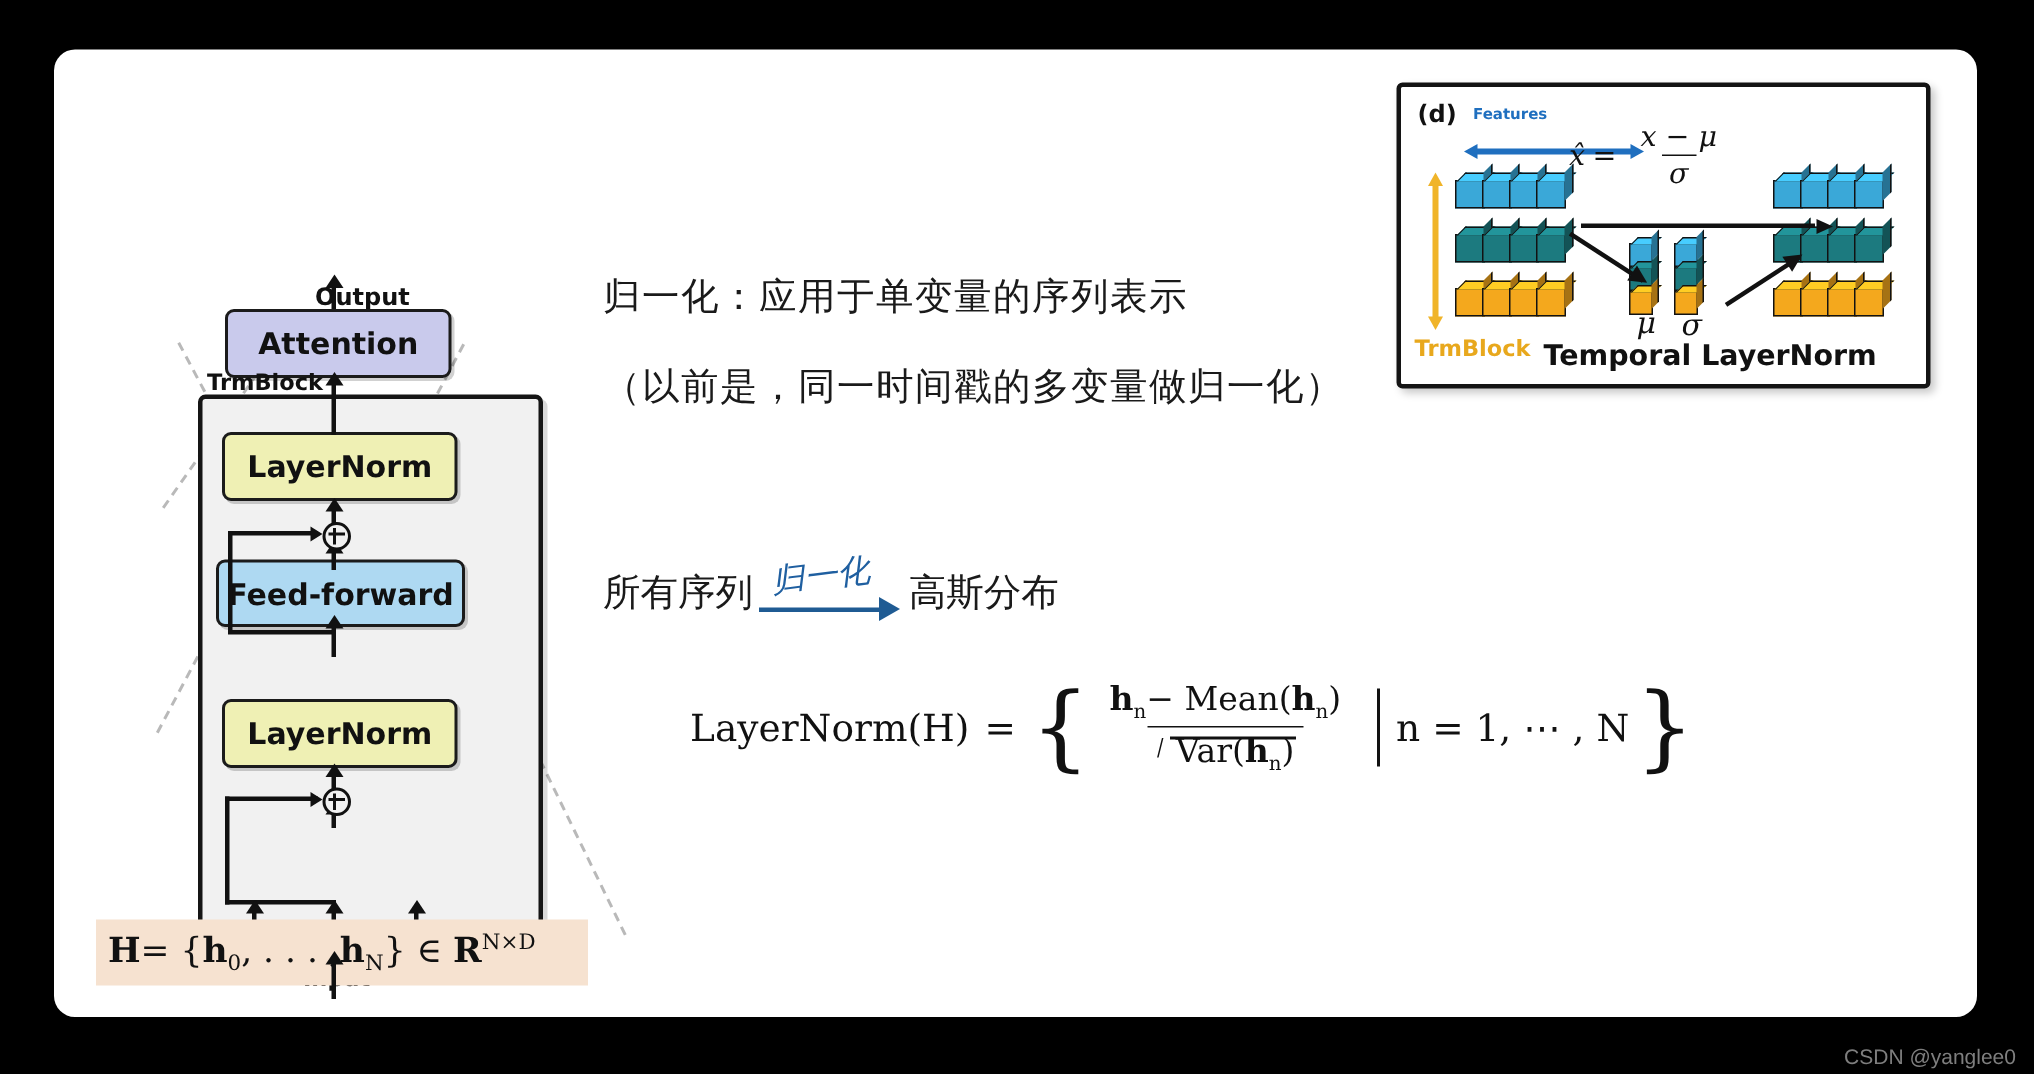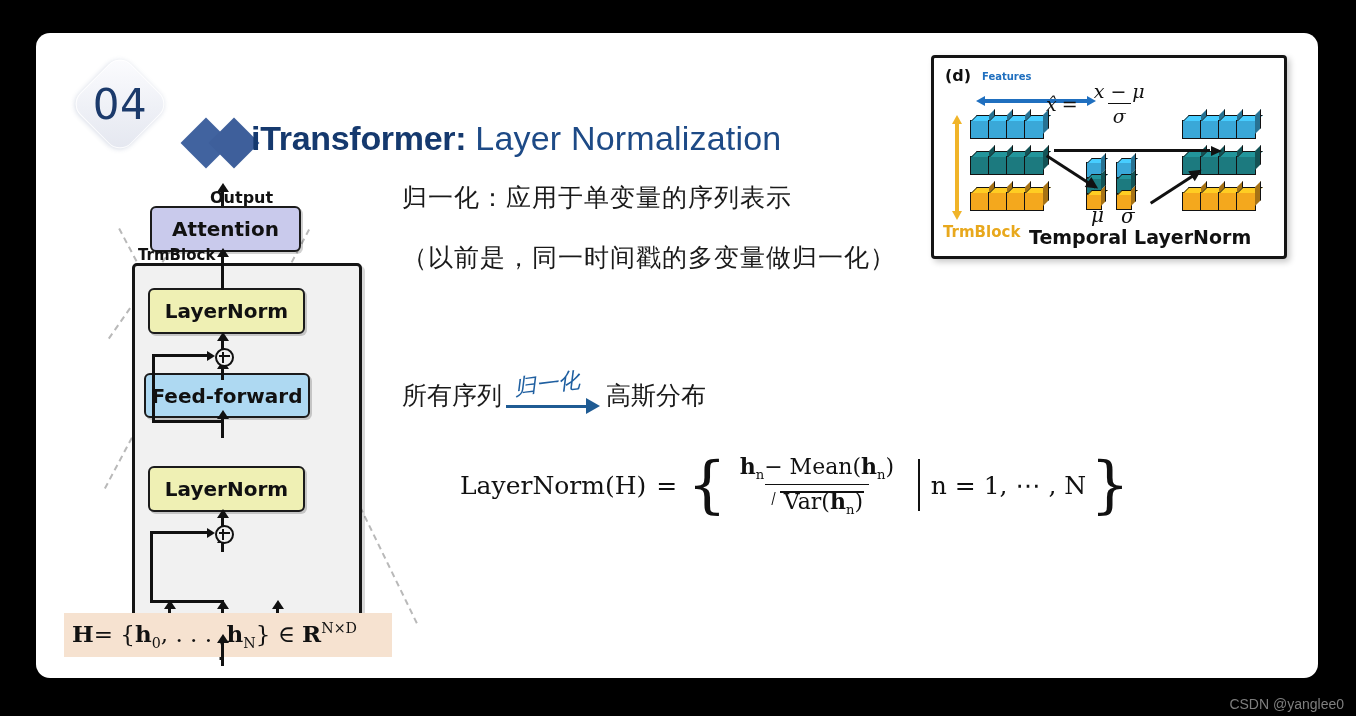--- a/index.html
+++ b/index.html
@@ -215,33 +215,20 @@
   .csdn{
     position:absolute;right:12px;bottom:4px;color:#7e7e7e;font-size:14px;
     font-family:"Liberation Sans",sans-serif;
   }
 </style>
 </head>
 <body>
 
 <div class="slide">
 
-  <div class="header">
-    <div class="badge-wrap">
-      <div class="badge-dia"></div>
-      <div class="badge-num">04</div>
-    </div>
-    <div class="diamonds">
-      <div class="dia d1"></div>
-      <div class="dia d2"></div>
-    </div>
-    <div class="title">
-      <span class="t-bold">iTransformer:</span><span class="t-reg">Layer Normalization</span>
-    </div>
-  </div>
 
   <div class="arch">
 
     <div class="dashed-deco" style="left:56px;top:40px;width:120px;transform:rotate(62deg);"></div>
     <div class="dashed-deco" style="left:246px;top:42px;width:110px;transform:rotate(118deg);"></div>
     <div class="dashed-deco" style="left:44px;top:150px;width:120px;transform:rotate(-55deg);"></div>
     <div class="dashed-deco" style="left:292px;top:120px;width:130px;transform:rotate(118deg);"></div>
     <div class="dashed-deco" style="left:40px;top:300px;width:140px;transform:rotate(-62deg);"></div>
     <div class="dashed-deco" style="left:288px;top:300px;width:150px;transform:rotate(64deg);"></div>
     <div class="dashed-deco" style="left:46px;top:455px;width:130px;transform:rotate(-24deg);"></div>

